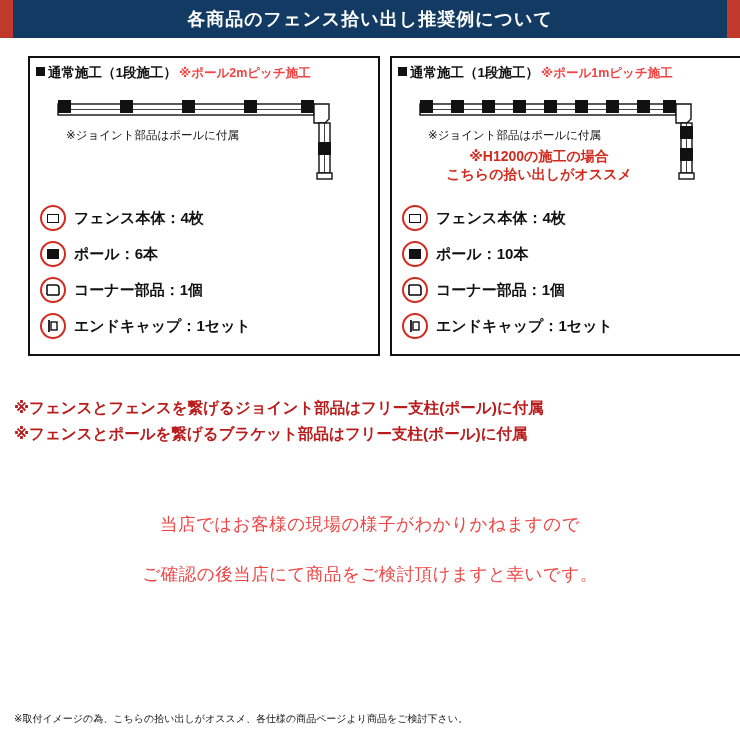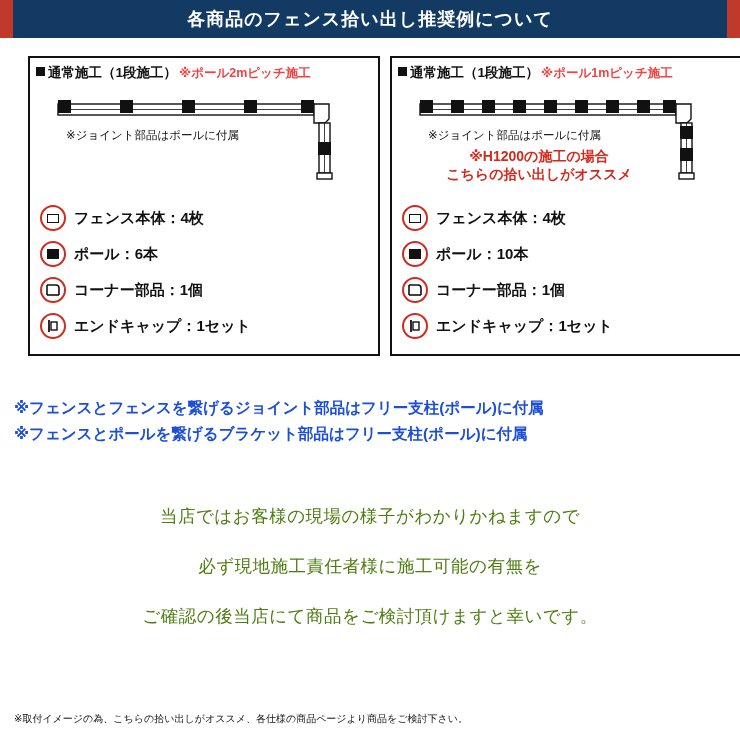--- a/index.html
+++ b/index.html
@@ -90,34 +90,34 @@
   }
   .legend-row .label {
     font-size: 15px; font-weight: bold; color: #111; white-space: nowrap;
   }
   .chip .g-open { width: 12px; height: 9px; border: 1.6px solid #111; }
   .chip .g-fill { width: 12px; height: 10px; background: #111; }
   .chip svg { display:block; }
 
   .notes-red {
     position: absolute; left: 14px; right: 10px;
-    color: #1d4ed8; font-weight: bold; font-size: 15.5px;
+    color: #b91c1c; font-weight: bold; font-size: 15.5px;
     white-space: nowrap;
   }
   .notes-red.r1 { top: 398px; }
   .notes-red.r2 { top: 424px; }
 
   .body-lines {
     position: absolute; left: 0; right: 0; top: 500px;
     text-align: center;
   }
   .body-lines p {
-    margin: 4px 0 26px 0;
+    margin: 12px 0 26px 0;
     font-size: 17.5px;
-    color: #4d7c0f;
+    color: #ef4444;
     letter-spacing: 0.5px;
   }
   .body-lines p.last { font-size: 17.5px; margin-bottom: 0; }
 
   .footnote {
     position: absolute; left: 14px; top: 712px;
     font-size: 10px; color: #111; white-space: nowrap;
   }
 </style>
 </head>
@@ -263,17 +263,16 @@
       </div>
     </div>
   </div>
 </div>
 
 <div class="notes-red r1">※フェンスとフェンスを繋げるジョイント部品はフリー支柱(ポール)に付属</div>
 <div class="notes-red r2">※フェンスとポールを繋げるブラケット部品はフリー支柱(ポール)に付属</div>
 
 <div class="body-lines">
   <p>当店ではお客様の現場の様子がわかりかねますので</p>
-  <p>必ず現地施工責任者様に施工可能の有無を</p>
   <p>ご確認の後当店にて商品をご検討頂けますと幸いです。</p>
 </div>
 
 <div class="footnote">※取付イメージの為、こちらの拾い出しがオススメ、各仕様の商品ページより商品をご検討下さい。</div>
 
 </body></html>

